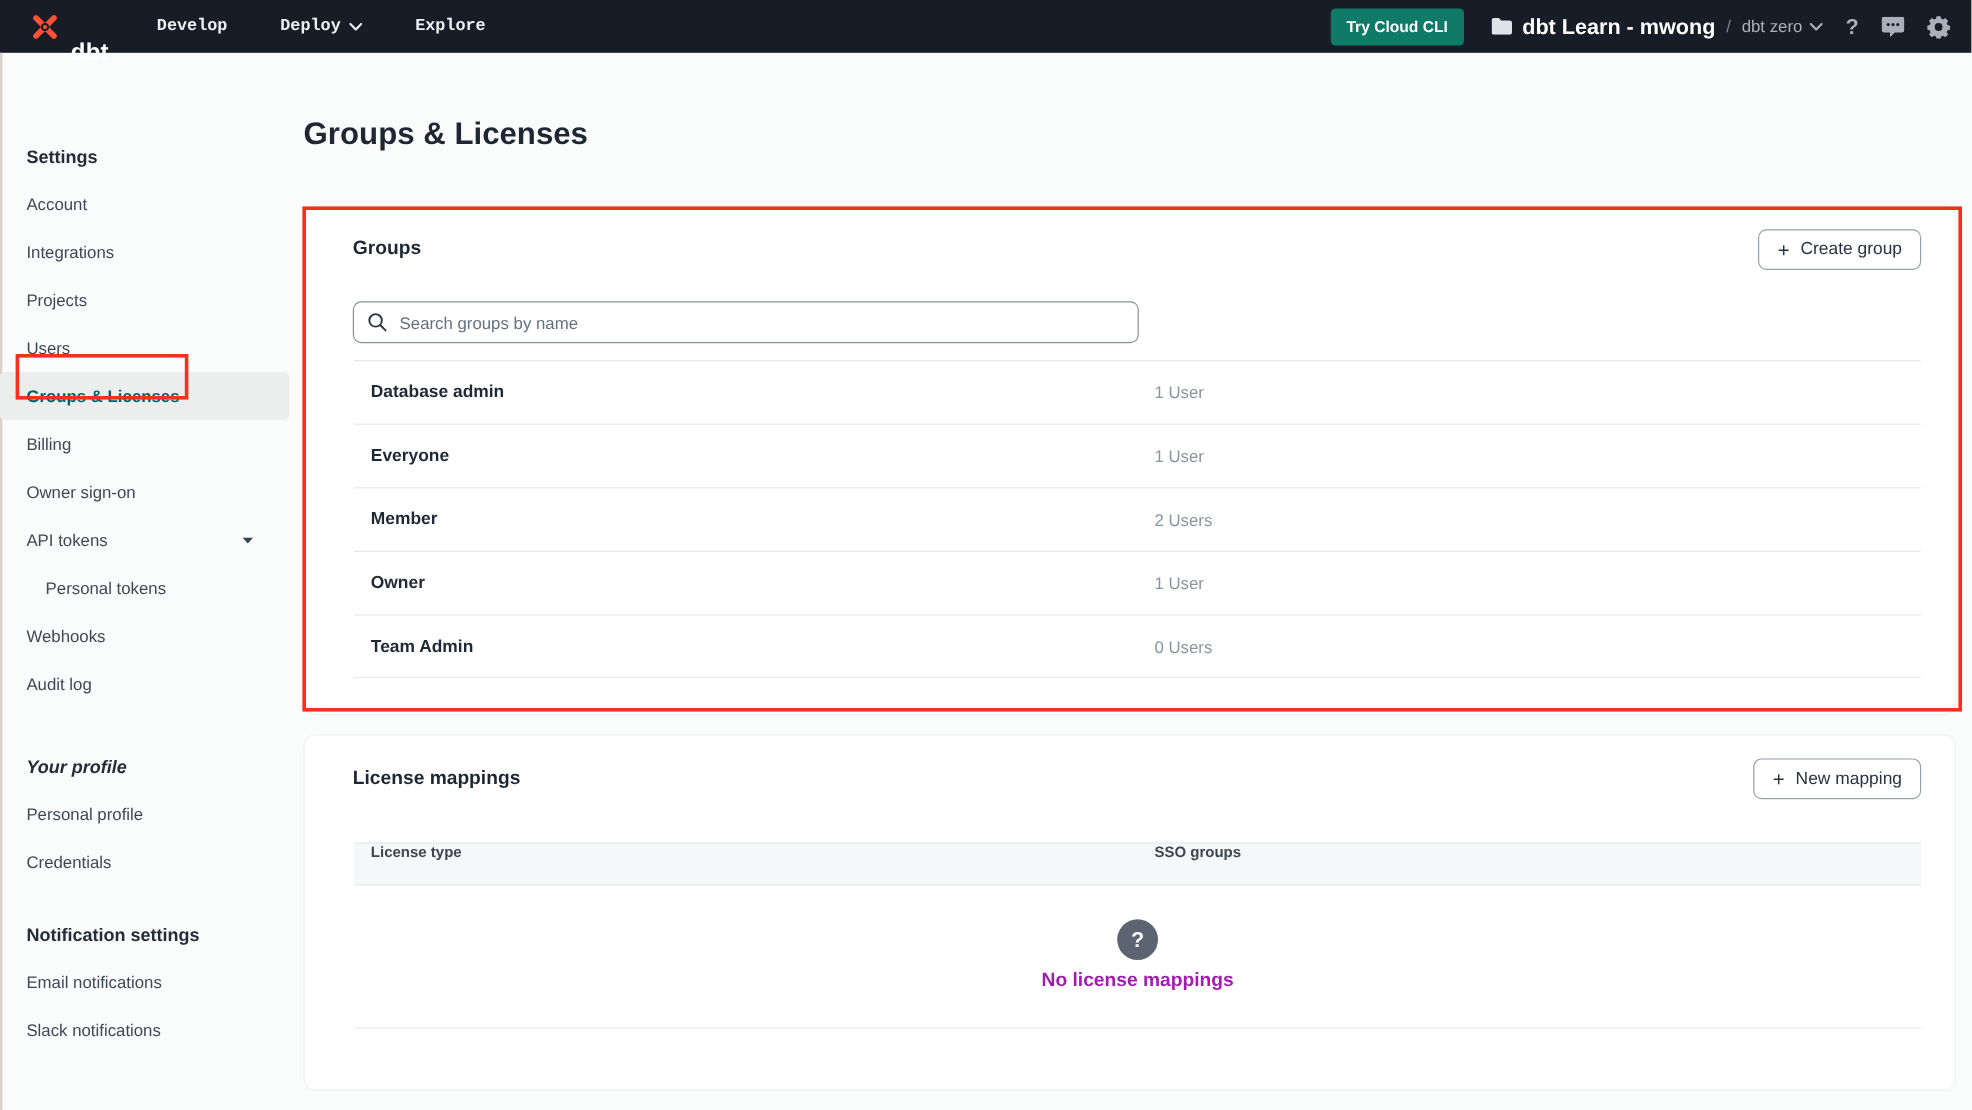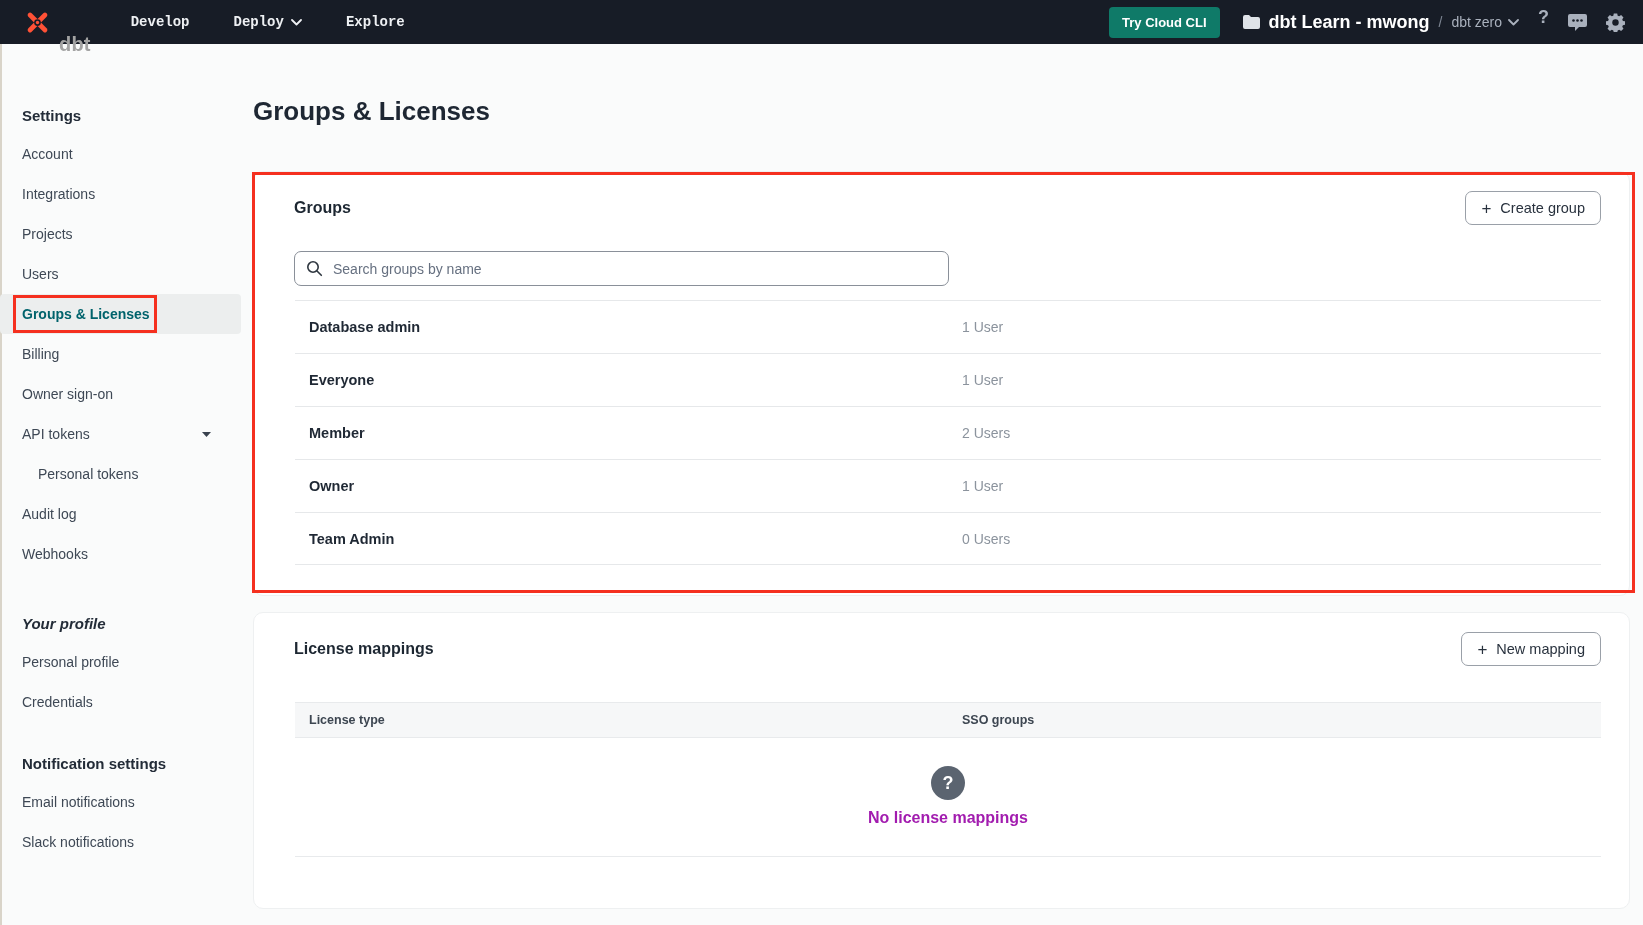--- a/index.html
+++ b/index.html
@@ -11,39 +11,39 @@
     overflow:hidden;
     color:#222b36;
   }
   
   .navbar {
     position:absolute; top:0; left:0; width:1643px; height:44px;
     background:#171c26; display:flex; align-items:center;
     padding:0 18px 0 24px;
   }
   .brand { display:flex; align-items:center; gap:8px; margin-right:40px; }
-  .brand-name { color:#a3a3a3; font-size:20px; font-weight:700; letter-spacing:.2px;margin-top:44px; }
+  .brand-name { color:#ffffff; font-size:20px; font-weight:700; letter-spacing:.2px;margin-top:44px; }
   .nav-links { display:flex; align-items:center; gap:44px; }
   .nav-link { color:#eef0f3; font-size:14px; font-weight:700; display:flex; align-items:center; gap:7px; cursor:pointer;font-family:Liberation Mono, monospace; }
-  .nav-right { margin-left:auto; display:flex; gap:19px; }
+  .nav-right { margin-left:auto; display:flex; align-items:center; gap:19px; }
   .cli-btn {
     background:#0f7a68; color:#fff; border:none; border-radius:4px;
     font-family:inherit; font-size:13px; font-weight:700; padding:8px 13px; cursor:pointer;
   }
   .acct-group { display:flex; align-items:center; gap:9px; margin-left:4px; }
   .acct-name { color:#ffffff; font-size:18px; font-weight:700; }
   .acct-sep { color:#7f8794; font-size:14px; }
   .proj-name { color:#aab1bd; font-size:14px; display:flex; align-items:center; gap:6px; cursor:pointer; }
   .help-glyph { color:#a9b0bc; font-size:18px; font-weight:700; cursor:pointer; }
   .nav-icon { display:flex; align-items:center; cursor:pointer; }
   
   .win-edge { position:absolute; left:0; top:44px; width:2px; height:881px; background:#d9d4c9; }
   
   .sidebar { position:absolute; left:0; top:44px; width:241px; bottom:0; padding-top:62px; }
-  .side-heading { font-size:15px; font-weight:700; color:#232c38; padding-left:22px; height:20px; line-height:20px; margin-bottom:8px; }
+  .side-heading { font-size:15px; font-weight:700; color:#232c38; padding-left:22px; height:20px; line-height:20px; margin-bottom:8px;margin-top:16px; }
   .side-heading.gap1 { margin-top:40px;font-style:italic; }
   .side-heading.gap2 { margin-top:32px; }
   .side-item {
     height:40px; line-height:40px; padding-left:22px;
     font-size:14px; color:#3e4855; cursor:pointer; border-radius:4px;
   }
   .side-item.indent { padding-left:38px; }
   .side-item.active { background:#eceeee; color:#00636c; font-weight:700; }
   .side-item.caret-row { display:flex; align-items:center; justify-content:space-between; padding-right:30px; }
   
@@ -68,21 +68,21 @@
     padding:0 12px 0 38px; font-family:inherit; font-size:14px; color:#222b36; outline:none; background:#fff;
   }
   .search-input::placeholder { color:#667080; opacity:1; }
   
   .g-table { position:absolute; top:128px; left:41px; right:28px; }
   .g-row { position:relative; height:53px; border-top:1px solid #e6e8ea; display:flex; align-items:center; cursor:pointer; }
   .g-row:last-child { border-bottom:1px solid #e6e8ea; }
   .g-name { margin-left:14px; font-size:14.5px; font-weight:700; color:#1f2834; }
   .g-count { position:absolute; left:667px; font-size:14px; color:#8b939d; }
   
-  .l-head { position:absolute; top:89px; left:41px; right:28px; height:36px; background:#f6f7f8; border-top:1px solid #e8eaec; border-bottom:1px solid #e8eaec; display:flex; align-items:center; }
+  .l-head { position:absolute; top:89px; left:41px; right:28px; height:36px; background:#f6f7f8; border-top:1px solid #e8eaec; border-bottom:1px solid #e8eaec; display:flex; }
   .l-col { font-size:12.5px; font-weight:700; color:#3d4651; }
   .l-col.c1 { margin-left:14px; }
   .l-col.c2 { position:absolute; left:667px; }
   .l-empty { position:absolute; top:125px; left:41px; right:28px; height:119px; border-bottom:1px solid #e8eaec; text-align:center; }
   .q-circle {
     width:34px; height:34px; border-radius:50%; background:#5b6470; color:#fff;
     font-size:18px; font-weight:700; line-height:34px; text-align:center; margin:28px auto 0;
   }
   .empty-label { margin-top:9px; font-size:16px; font-weight:700; color:#a21caf; }
   
@@ -173,22 +173,22 @@
   <div class="side-item">Owner sign-on</div>
   <div class="side-item caret-row">
     <span>API tokens</span>
     <span style="display:flex;">
       <svg width="9" height="5" viewBox="0 0 9 5">
           <path d="M0 0h9L4.5 5z" fill="#39424e"></path>
         </svg>
     </span>
   </div>
   <div class="side-item indent">Personal tokens</div>
+  <div class="side-item">Webhooks</div>
   <div class="side-item">Audit log</div>
-  <div class="side-item">Webhooks</div>
 
   <div class="side-heading gap1">Your profile</div>
   <div class="side-item">Personal profile</div>
   <div class="side-item">Credentials</div>
 
   <div class="side-heading gap2">Notification settings</div>
   <div class="side-item">Email notifications</div>
   <div class="side-item">Slack notifications</div>
 </nav>
 

